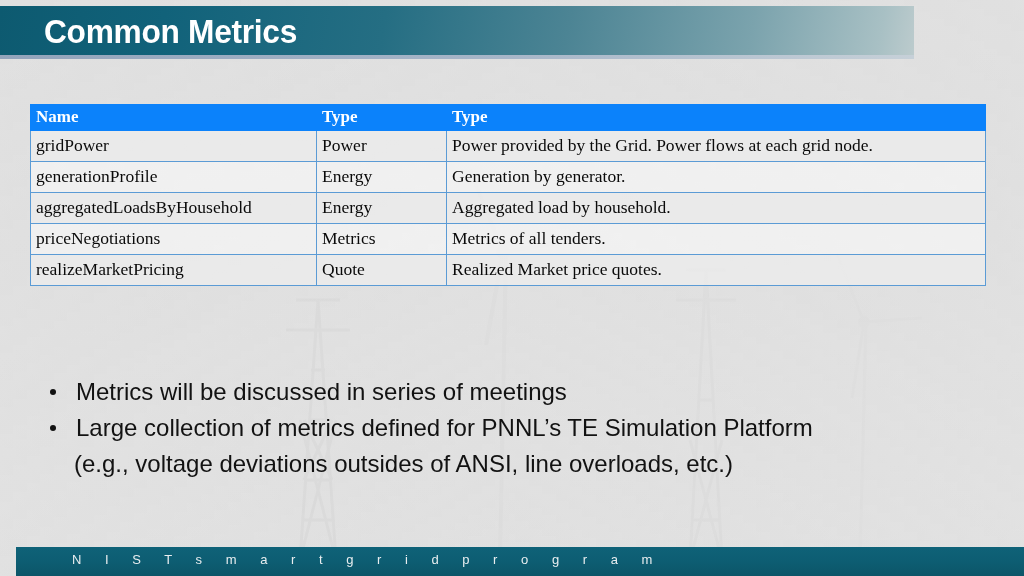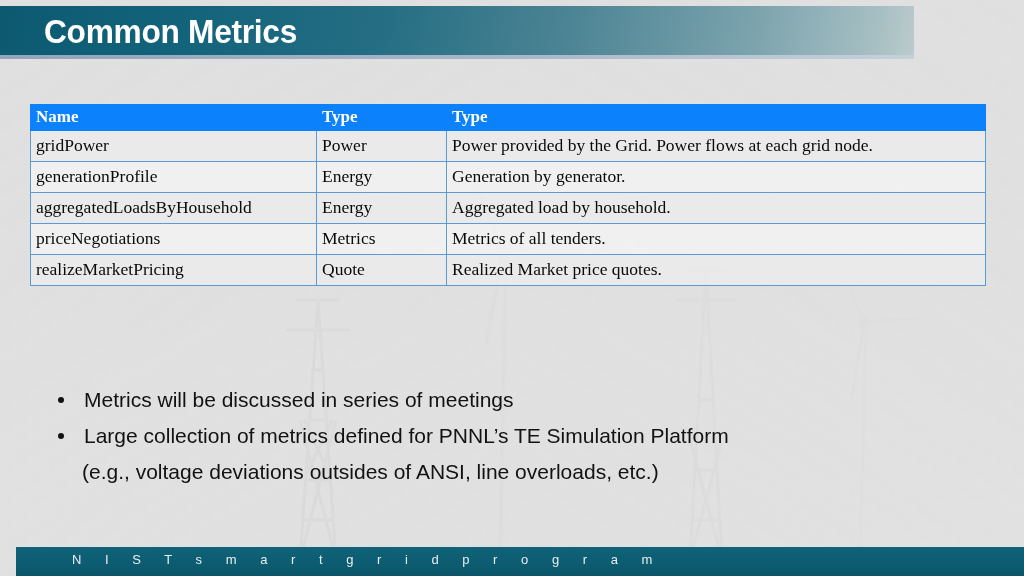--- a/index.html
+++ b/index.html
@@ -112,25 +112,25 @@
     overflow: hidden;
   }
   .metrics-table tr:nth-child(odd) td { background: rgba(243,243,243,0.55); }
 
   
   .bullets {
     position: absolute;
     left: 36px;
     top: 366px;
     width: 930px;
-    margin: 16px;
+    margin: 8px;
     padding: 0;
     list-style: none;
     font-family: "Liberation Sans", sans-serif;
-    font-size: 21px;
+    font-size: 24px;
     line-height: 36px;
     color: #121212;
   }
   .bullets li {
     position: relative;
     padding-left: 32px;
     margin: 0 0 0 0;
   }
   .bullets li .dot {
     position: absolute;

